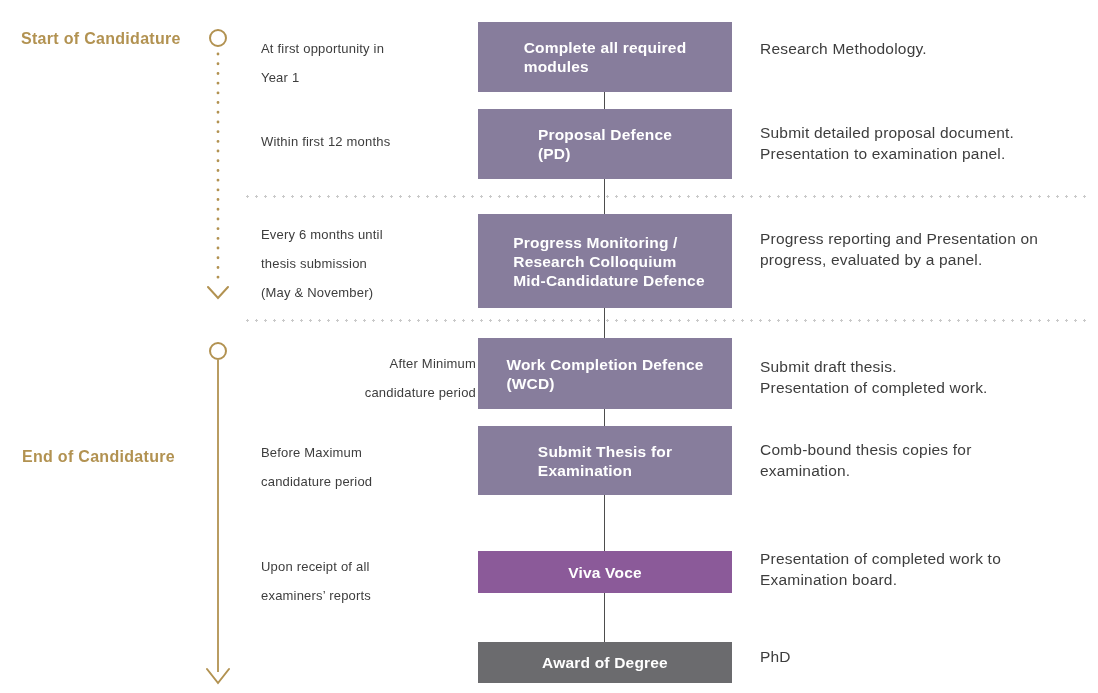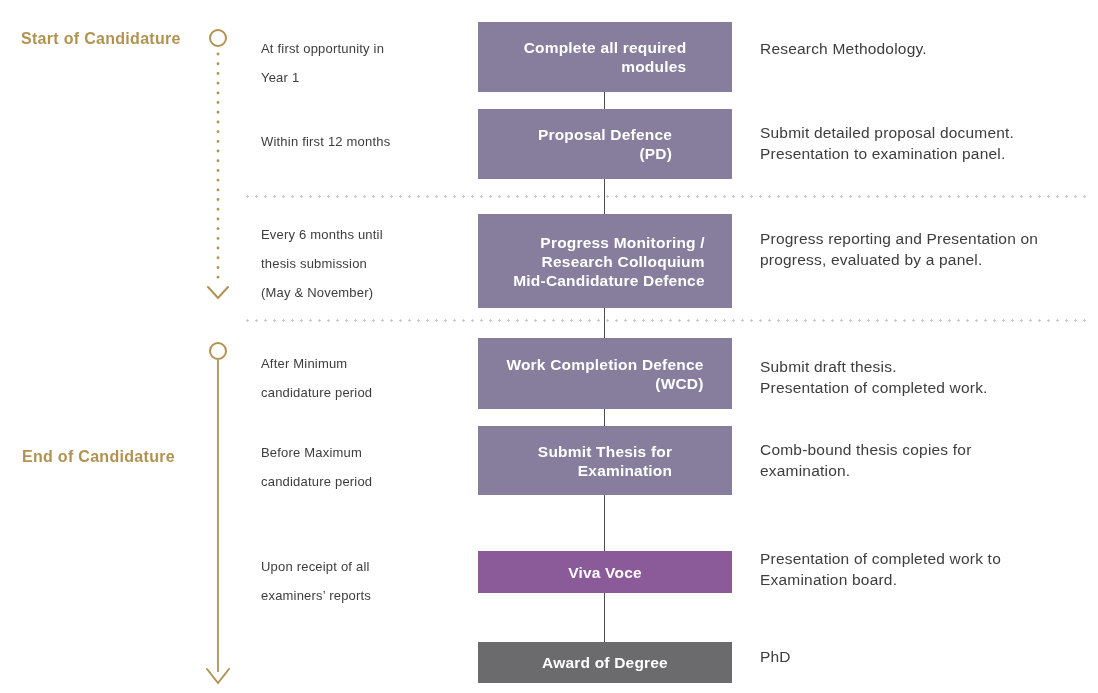--- a/index.html
+++ b/index.html
@@ -31,21 +31,21 @@
     white-space:pre-line;
     width:335px;
   }
   .stage-box{
     left:478px;width:254px;
     background:var(--box-purple);
     color:#ffffff;
     font-size:15.5px;font-weight:700;line-height:19px;
     letter-spacing:0.2px;
     display:flex;align-items:center;justify-content:center;
-    text-align:right;
+    text-align:left;
     white-space:pre-line;
     z-index:2;
     box-sizing:border-box;
   }
   .stage-box.viva{background:var(--viva-purple);}
   .stage-box.award{background:var(--award-gray);}
   .connector{
     left:604px;top:92px;width:1px;height:550px;
     background:var(--connector);
     z-index:1;
@@ -54,21 +54,21 @@
     left:243px;width:847px;height:3px;
     background-image:radial-gradient(circle, var(--separator) 1.1px, transparent 1.4px);
     background-size:9px 3px;
     background-repeat:repeat-x;
     z-index:0;
   }
   
   .t1{left:261px;top:34px;}
   .t2{left:261px;top:127px;}
   .t3{left:261px;top:220px;}
-  .t4{left:261px;top:349px;}
+  .t4{left:261px;top:349px;text-align:right;}
   .t5{left:261px;top:438px;}
   .t6{left:261px;top:552px;}
   .d1{left:760px;top:38px;}
   .d2{left:760px;top:122px;}
   .d3{left:760px;top:228px;}
   .d4{left:760px;top:356px;}
   .d5{left:760px;top:439px;}
   .d6{left:760px;top:548px;}
   .d7{left:760px;top:646px;}
   .b1{top:22px;height:70px;}

